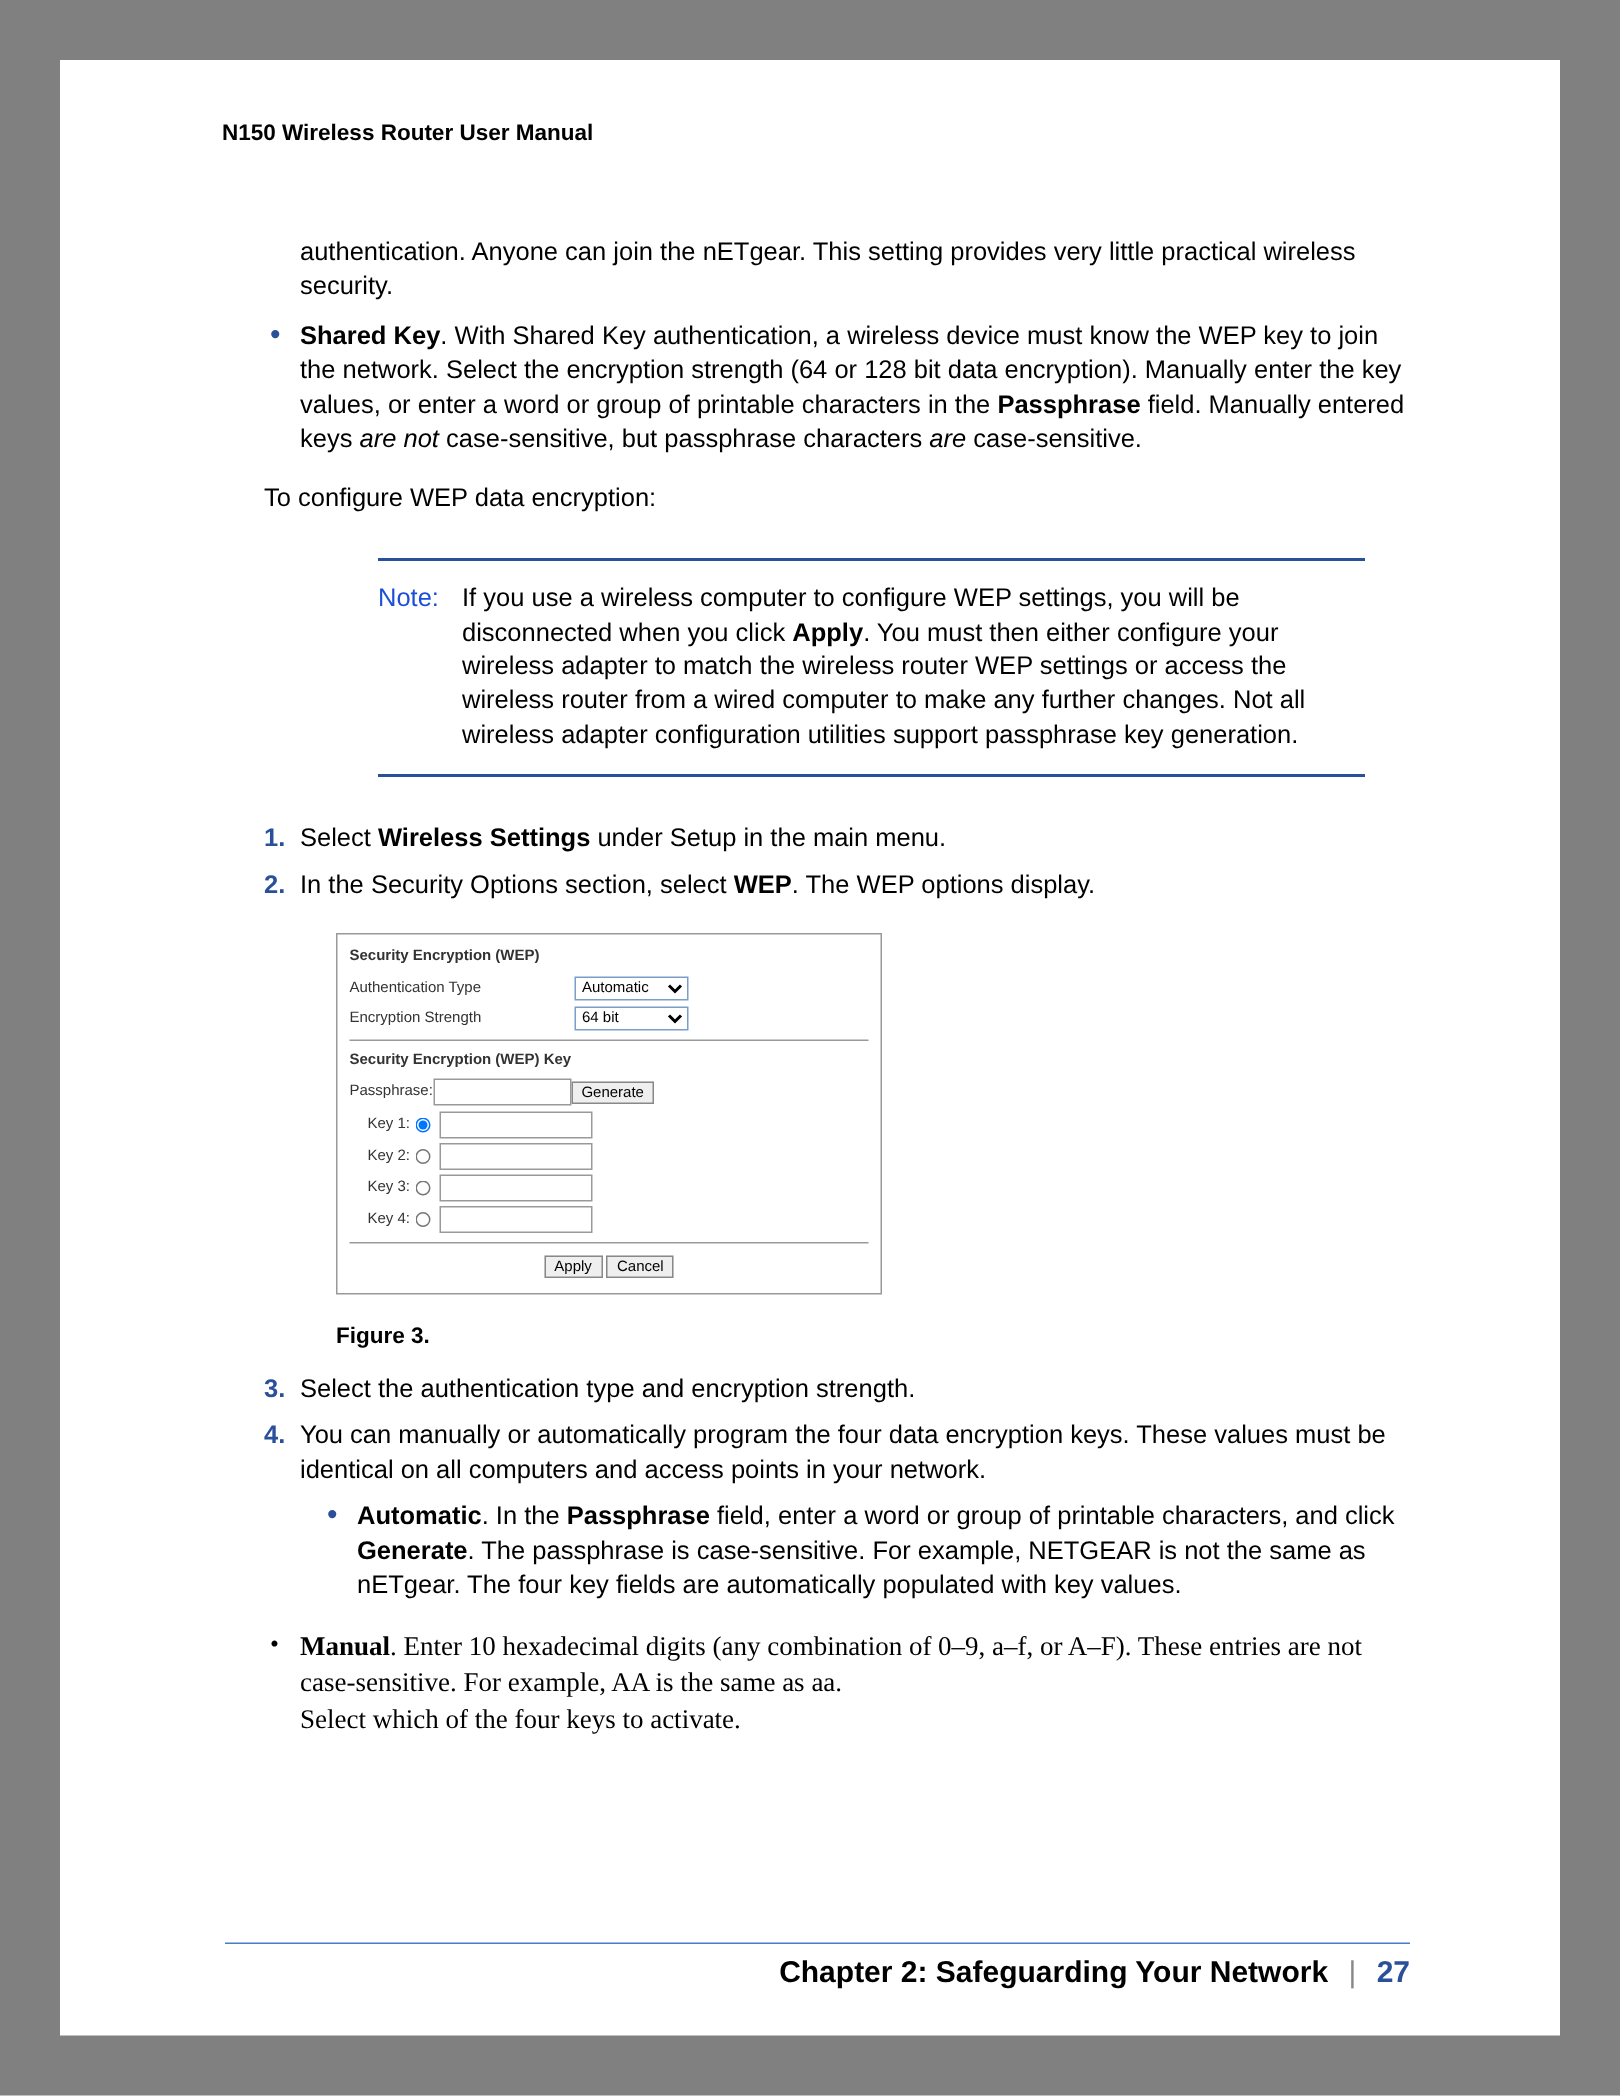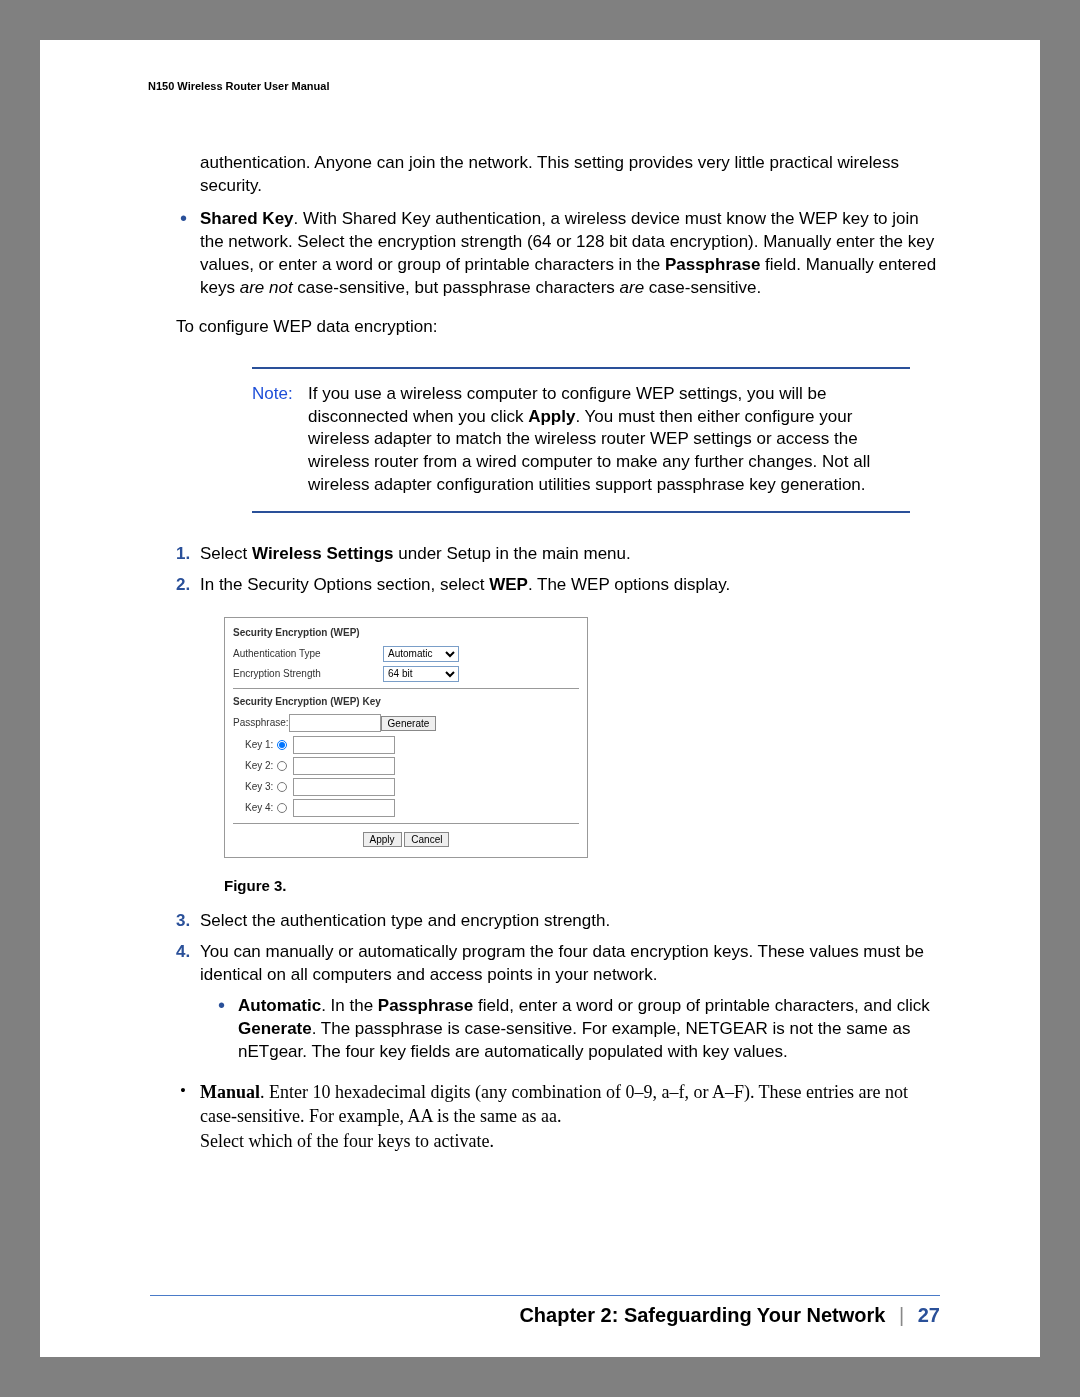--- a/index.html
+++ b/index.html
@@ -11,21 +11,21 @@
   .page {
     width: 1000px;
     min-height: 1317px;
     background: #fff;
     margin: 40px auto;
     padding: 40px 80px 30px 80px;
     box-sizing: border-box;
     position: relative;
   }
   .header-title {
-    font-size: 11px;
+    font-size: 15px;
     font-weight: bold;
     color: #000;
     margin-bottom: 60px;
     margin-left: 28px;
   }
   .body-content {
     margin-left: 56px;
     margin-right: 20px;
     font-size: 17px;
     line-height: 1.35;
@@ -144,21 +144,21 @@
 </style>
 </head>
 <body>
 
 <div class="page">
 
   <div class="header-title">N150 Wireless Router User Manual</div>
 
   <div class="body-content">
 
-    <div class="continuation">authentication. Anyone can join the network. This setting provides very little practical wireless security.</div>
+    <div class="continuation">authentication. Anyone can join the nETgear. This setting provides very little practical wireless security.</div>
 
     <ul class="bullets">
       <li>
         <span class="bold">Shared Key</span><span>. With Shared Key authentication, a wireless device must know the WEP key to join the network. Select the encryption strength (64 or 128 bit data encryption). Manually enter the key values, or enter a word or group of printable characters in the </span><span class="bold">Passphrase</span><span> field. Manually entered keys </span><span class="italic">are not</span><span> case-sensitive, but passphrase characters </span><span class="italic">are</span><span> case-sensitive.</span>
       </li>
     </ul>
 
     <div class="lead-in">To configure WEP data encryption:</div>
 
     <div class="note-block">

